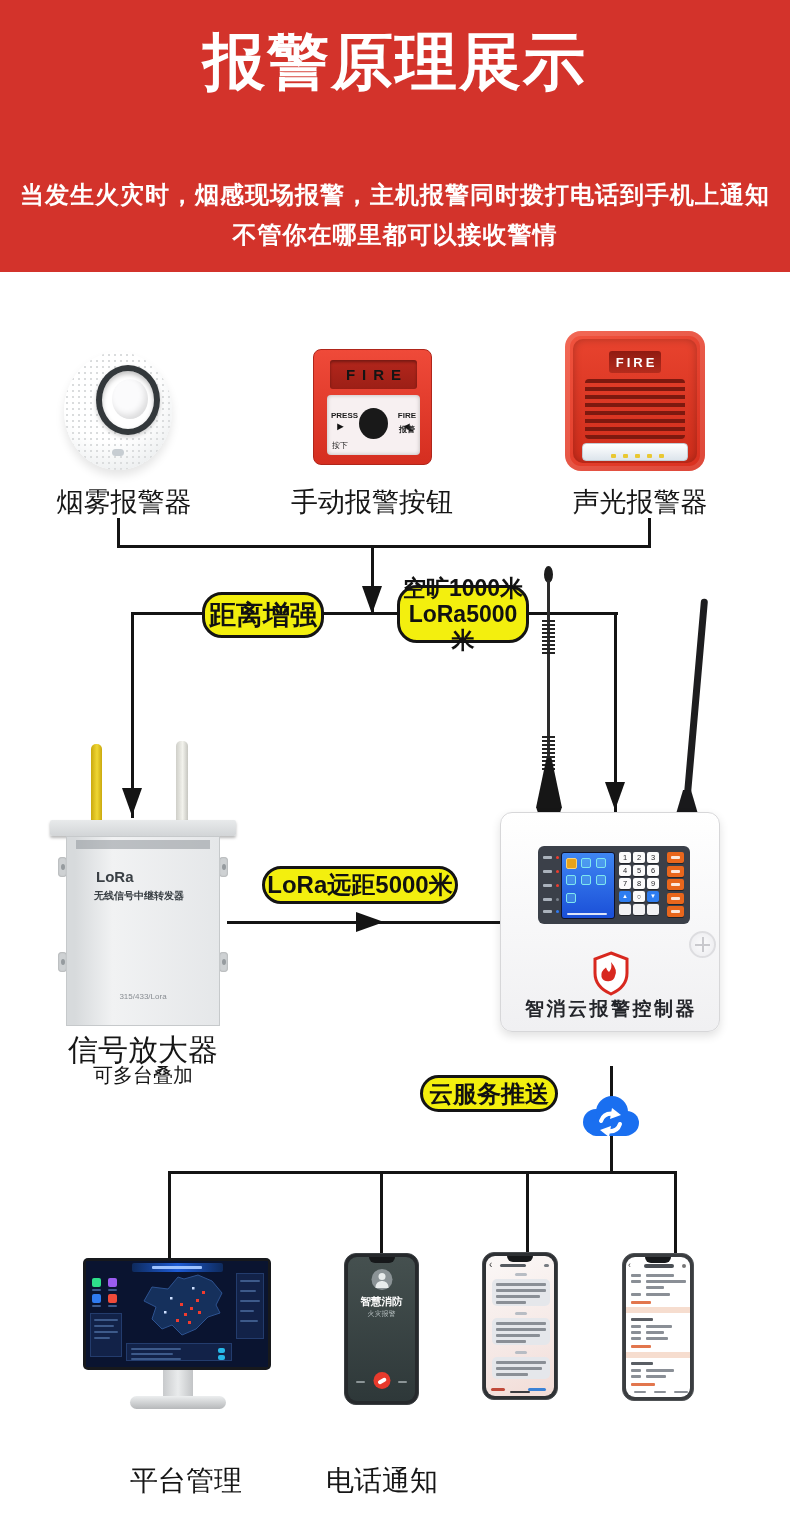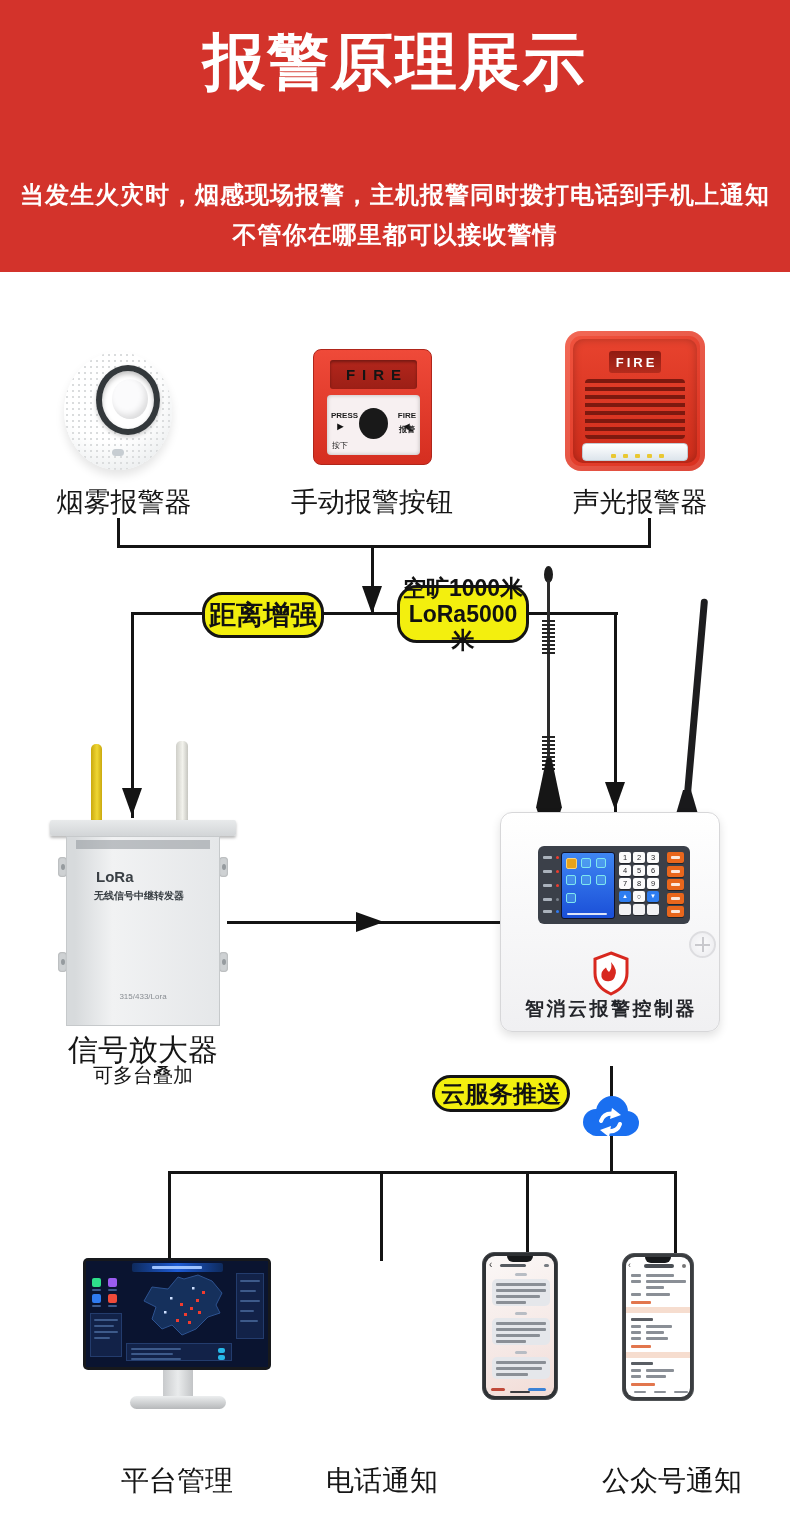--- a/index.html
+++ b/index.html
@@ -200,21 +200,22 @@
 
   <div class="devlbl" style="left:28px;top:484px;width:192px;">烟雾报警器</div>
   <div class="devlbl" style="left:545px;top:484px;width:190px;">声光报警器</div>
   <div class="devlbl" style="left:272px;top:484px;width:200px;">手动报警按钮</div>
 
   <div class="pill" style="left:202px;top:592px;width:122px;height:46px;font-size:27px;">距离增强</div>
   <div class="pill" style="left:397px;top:585px;width:132px;height:58px;font-size:23px;line-height:26px;">
     <span>空旷1000米</span>
     <span>LoRa5000米</span>
   </div>
-  <div class="pill" style="left:432px;top:1075px;width:138px;height:37px;font-size:24px;">云服务推送</div>
+  <div class="pill" style="left:262px;top:866px;width:196px;height:38px;font-size:24px;">LoRa远距5000米</div>
+  <div class="pill" style="left:420px;top:1075px;width:138px;height:37px;font-size:24px;">云服务推送</div>
 
   <div id="ant-yellow"></div>
   <div id="ant-white"></div>
   <div id="amp-flange"></div>
   <div class="ear" style="left:58px;top:857px;">
       <i></i>
     </div>
   <div class="ear" style="left:58px;top:952px;">
       <i></i>
     </div>
@@ -378,20 +379,36 @@
         <div class="dbar" style="left:4px;top:9px;width:42px;height:2px;"></div>
         <div class="dbar" style="left:4px;top:14px;width:50px;height:2px;"></div>
         <div class="sq" style="right:6px;top:4px;width:7px;height:5px;background:#27b8e8;"></div>
         <div class="sq" style="right:6px;top:11px;width:7px;height:5px;background:#27b8e8;"></div>
       </div>
     </div>
   </div>
   <div style="position:absolute;left:163px;top:1370px;width:30px;height:28px;background:linear-gradient(90deg,#c8cacc,#e9ebec 50%,#c2c4c6);"></div>
   <div style="position:absolute;left:130px;top:1396px;width:96px;height:13px;border-radius:7px;background:linear-gradient(180deg,#eceeef,#b6b8ba);"></div>
 
+  <div class="phone" style="left:344px;top:1253px;width:75px;height:152px;background:#26292c;border:1px solid #3c4043;">
+    <div class="pscreen" style="background:linear-gradient(180deg,#45504f,#2e3839);">
+      <div class="notch"></div>
+      <div id="avatar">
+          <i></i>
+          <b></b>
+        </div>
+      <div style="position:absolute;left:0;top:38px;width:100%;text-align:center;color:#fff;font-size:10.5px;font-weight:700;">智慧消防</div>
+      <div style="position:absolute;left:0;top:52px;width:100%;text-align:center;color:#b9c2c3;font-size:7px;">火灾报警</div>
+      <div class="bar" style="left:8px;bottom:18px;width:9px;height:2.5px;background:#8b9496;"></div>
+      <div class="bar" style="right:8px;bottom:18px;width:9px;height:2.5px;background:#8b9496;"></div>
+      <div id="declinebtn">
+          <i></i>
+        </div>
+    </div>
+  </div>
 
   <div class="phone" style="left:482px;top:1252px;width:76px;height:148px;background:#2e3134;border:1px solid #4a4d50;">
     <div class="pscreen" style="background:linear-gradient(160deg,#fbf8f7,#f5e7e4 65%,#f2dcd6);">
       <div class="notch"></div>
       <span style="position:absolute;left:3px;top:5px;font-size:10px;color:#333;line-height:8px;">‹</span>
       <div class="bar" style="left:14px;top:8px;width:26px;height:3px;background:#555a60;"></div>
       <div class="bar" style="right:5px;top:8px;width:5px;height:3px;background:#777c82;"></div>
       <div class="bar" style="left:29px;top:17px;width:12px;height:2.5px;background:#b8bdc4;"></div>
       <div class="bubble" style="left:6px;top:23px;width:58px;height:27px;">
         <div class="cardline" style="left:4px;top:4px;width:50px;"></div>
@@ -447,17 +464,16 @@
         <div class="cardline" style="left:20px;top:112px;width:28px;"></div>
       <div class="cardline" style="left:5px;top:118px;width:10px;"></div>
         <div class="cardline" style="left:20px;top:118px;width:20px;"></div>
       <div class="orangeline" style="left:5px;top:126px;width:24px;"></div>
       <div class="cardline" style="left:8px;bottom:4px;width:12px;"></div>
       <div class="cardline" style="left:28px;bottom:4px;width:12px;"></div>
       <div class="cardline" style="left:48px;bottom:4px;width:14px;"></div>
     </div>
   </div>
 
-  <div class="devlbl" style="left:97px;top:1462px;width:160px;font-size:28px;text-align:center;">平台管理</div>
+  <div class="devlbl" style="left:106px;top:1462px;width:160px;font-size:28px;text-align:center;">平台管理</div>
   <div class="devlbl" style="left:302px;top:1462px;width:160px;font-size:28px;">电话通知</div>
-  <div class="devlbl" style="left:572px;top:1462px;width:200px;font-size:28px;">公众号通知</div>
 
 </div>
 
 </body></html>

